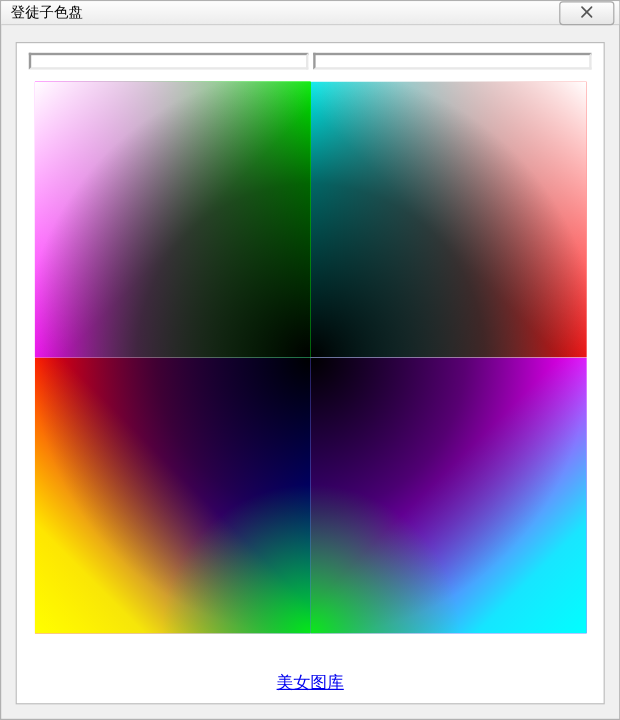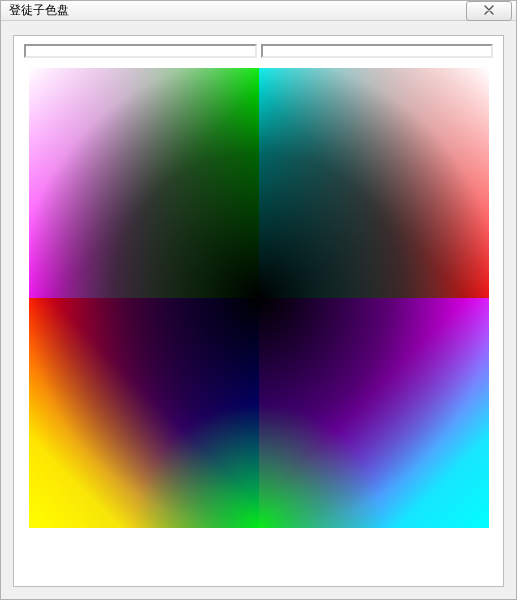--- a/index.html
+++ b/index.html
@@ -288,15 +288,18 @@
             <rect width="100" height="100" fill="url(#brA)"></rect>
             <rect width="100" height="100" fill="url(#brC)"></rect>
             <rect width="100" height="100" fill="url(#brK)"></rect>
             <rect width="100" height="100" fill="url(#brGr)"></rect>
           </svg>
         </div>
 
       </div>
     </div>
 
+    <div class="link-row">
+      <a class="link">美女图库</a>
+    </div>
 
   </div>
 </div>
 
 </body></html>

